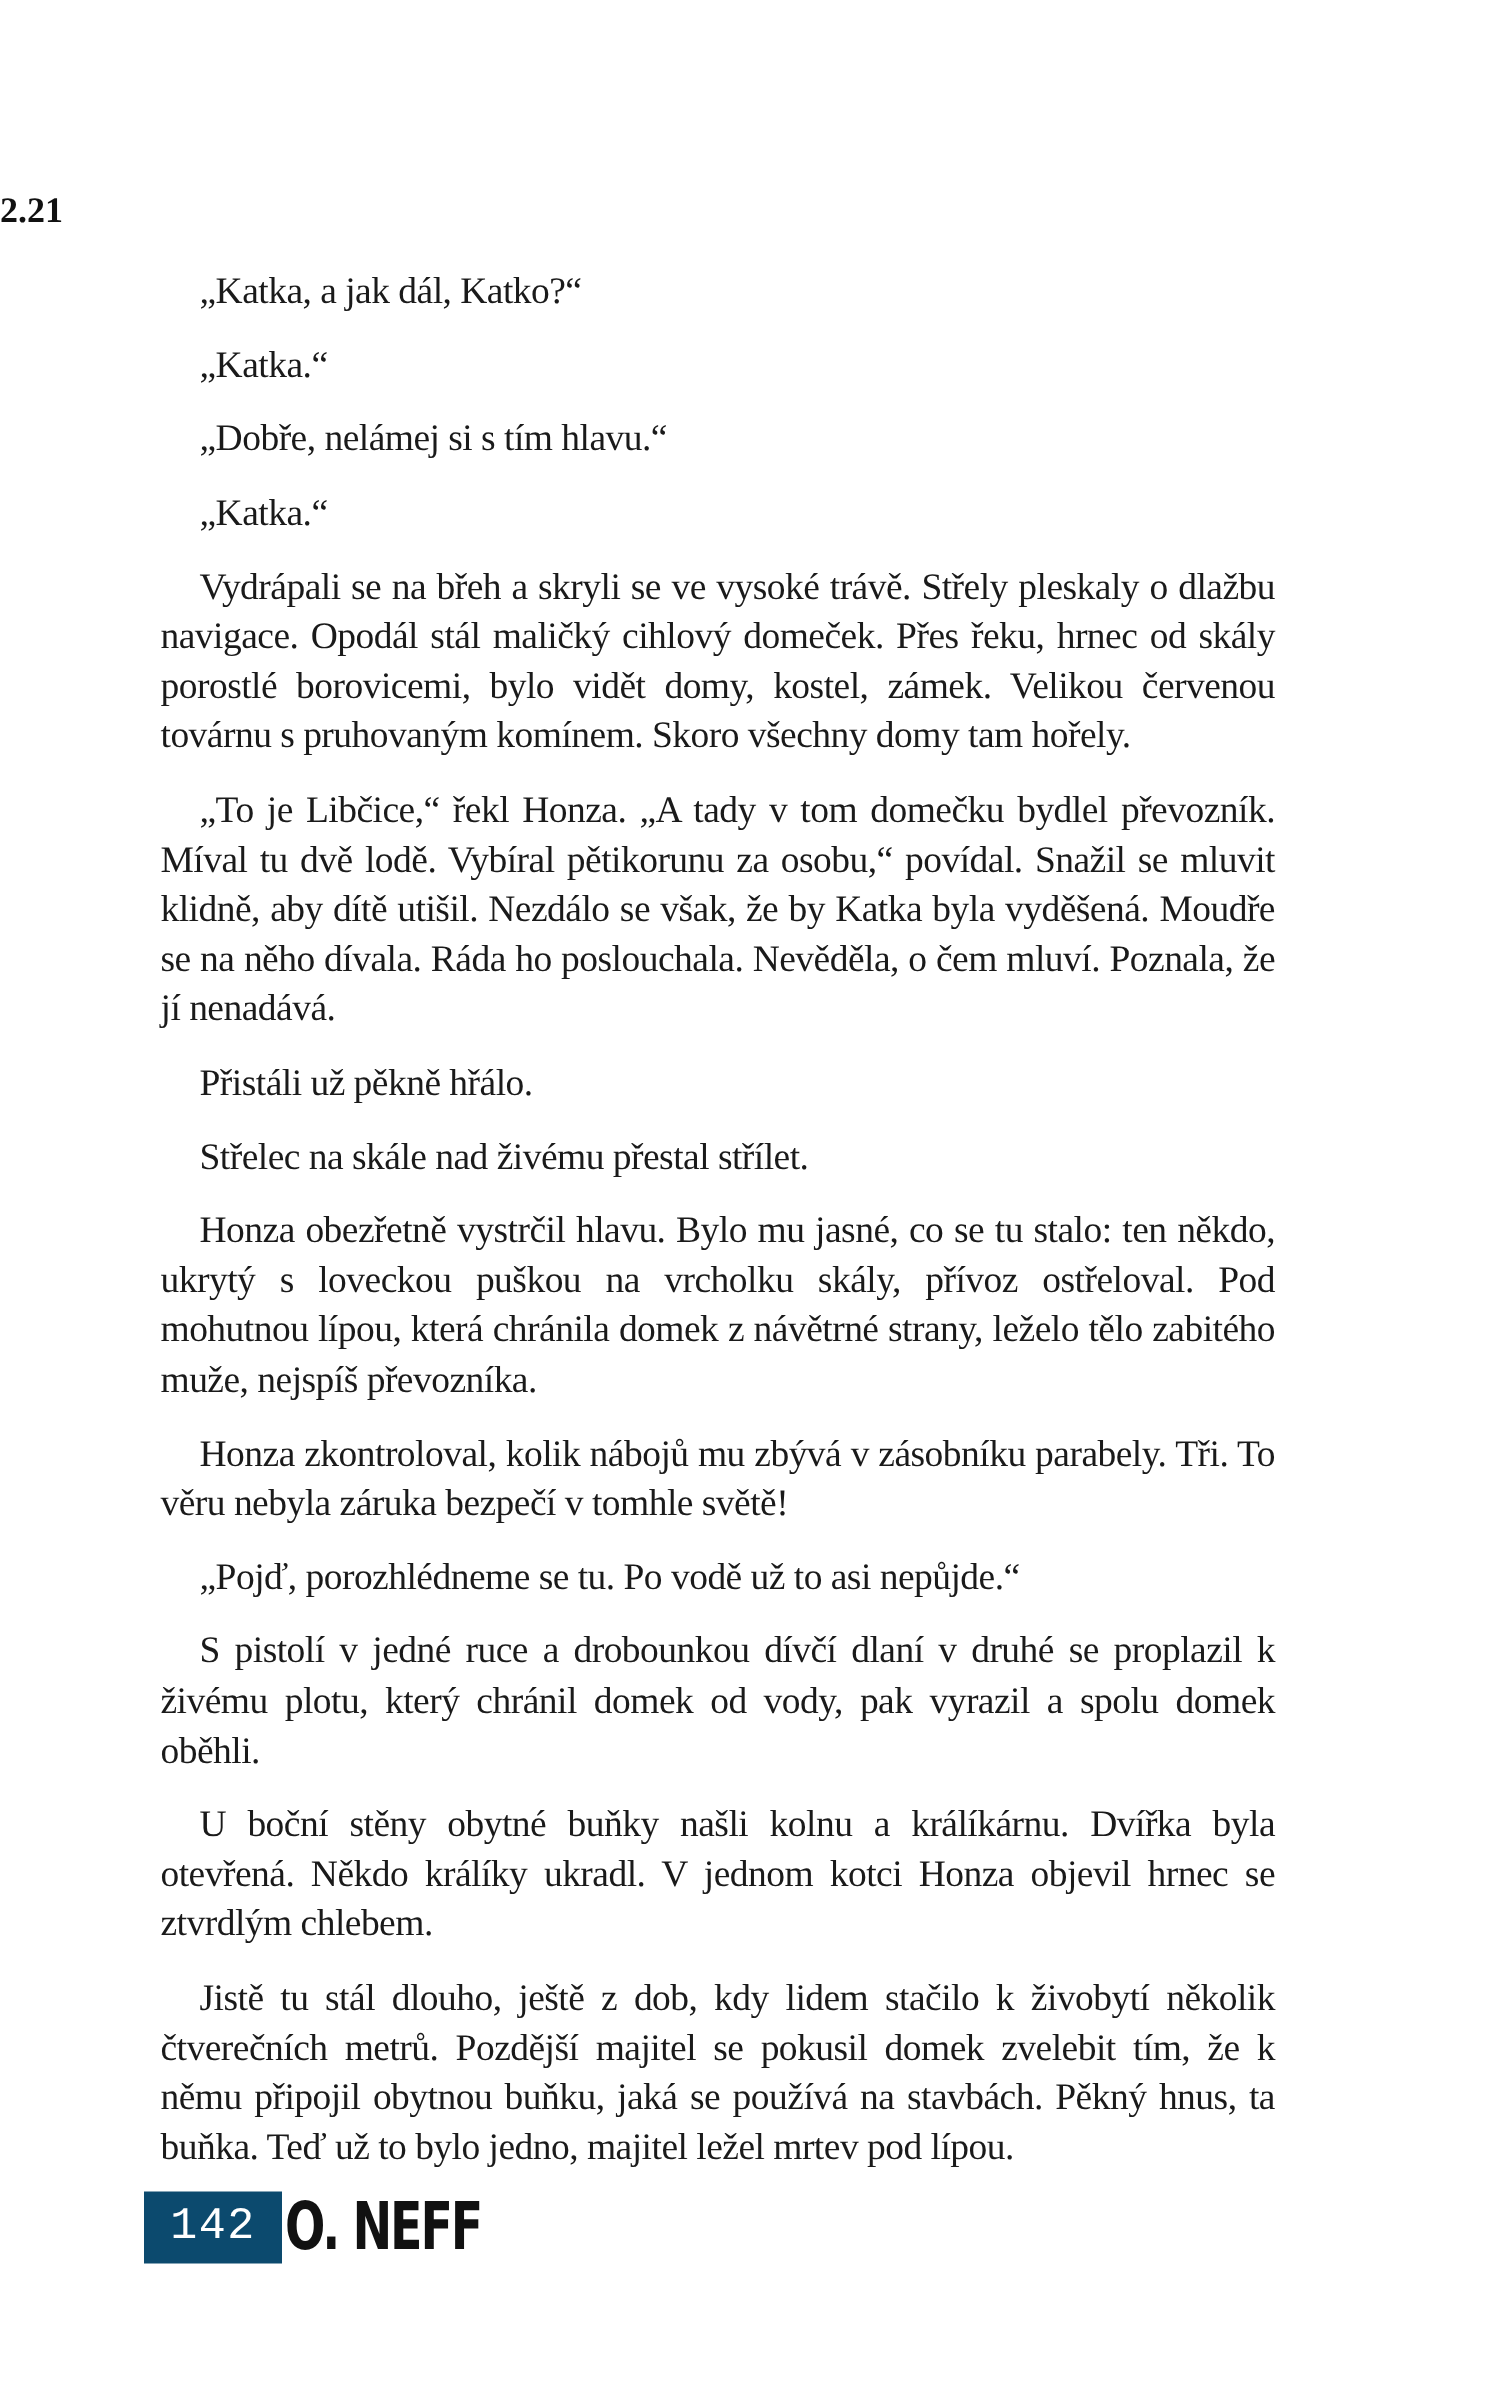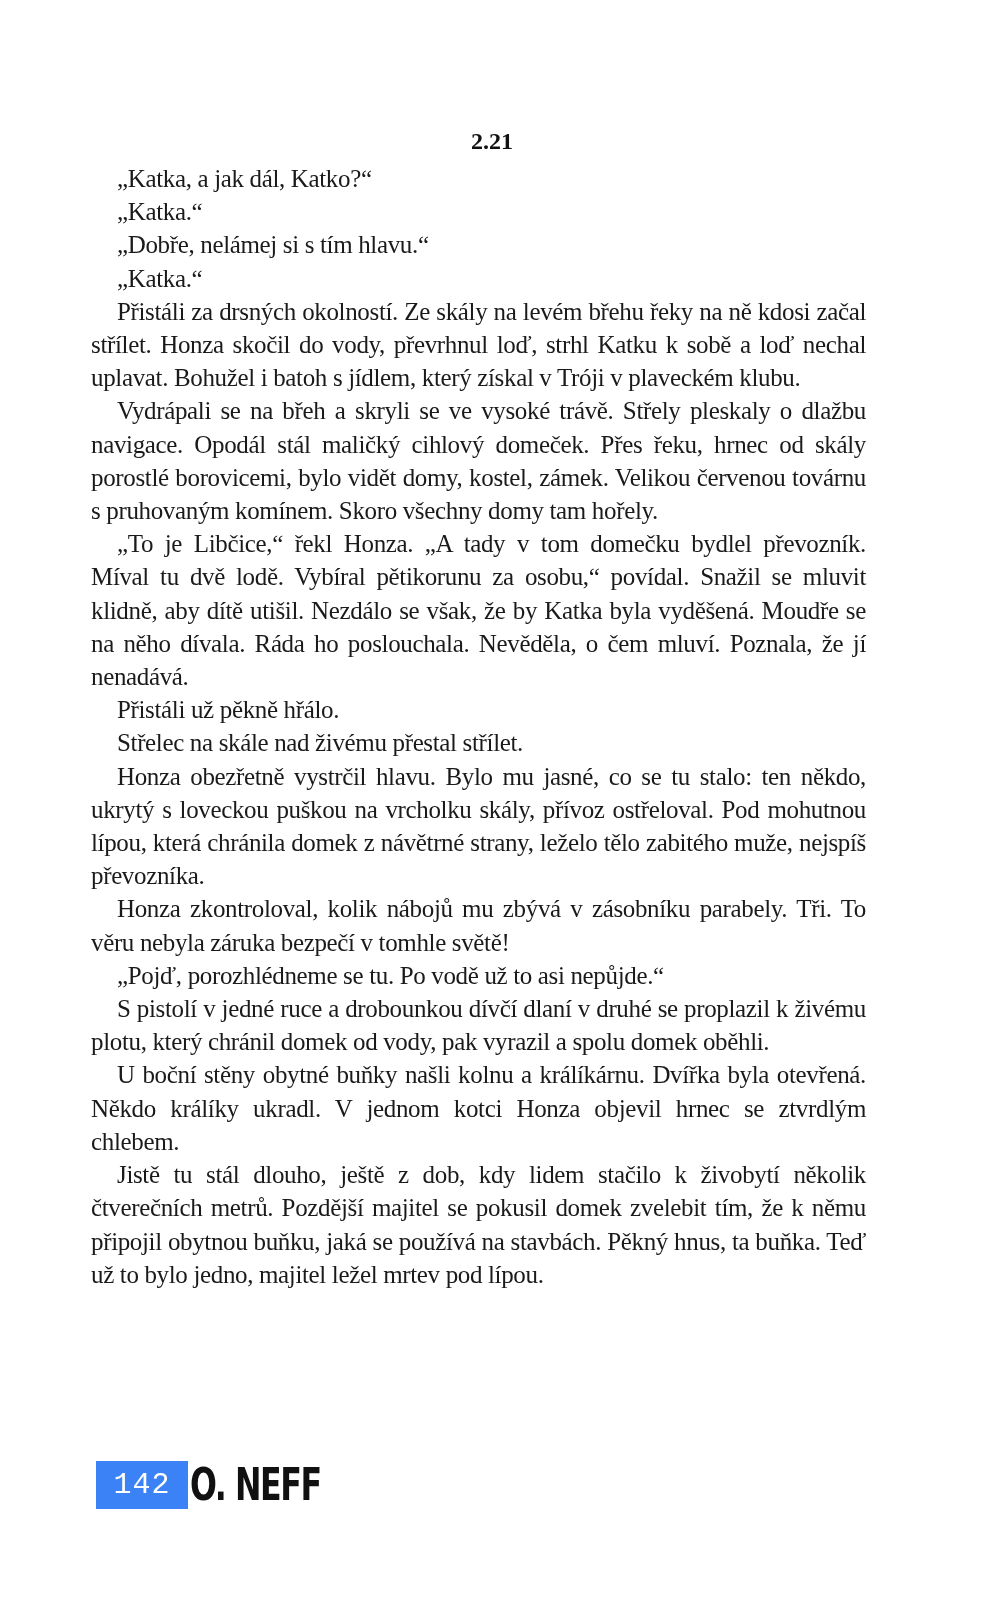--- a/index.html
+++ b/index.html
@@ -2,38 +2,37 @@
 <html><head>
 <meta charset="utf-8">
 <style>
   html, body { margin: 0; padding: 0; background: #ffffff; }
   body { width: 1000px; height: 1599px; position: relative; overflow: hidden; }
   .page {
     position: absolute; left: 0; top: 0; width: 1000px; height: 1599px;
   }
   .chapter {
     position: absolute; top: 128px; left: 0; width: 984px;
-    text-align: center;
     font-family: "Liberation Serif", "DejaVu Serif", serif;
     font-weight: bold; font-size: 24px; color: #111;
   }
   .body-text {
     position: absolute; top: 162px; left: 91px; width: 775px;
     font-family: "Liberation Serif", "DejaVu Serif", serif;
     font-size: 25px; line-height: 33.2px; color: #1a1a1a;
     text-align: justify;
     letter-spacing: -0.35px;
   }
-  .body-text p { margin: 0; text-indent: 26px; }
+  .body-text p { margin: 16px; text-indent: 26px; }
   .footer {
     position: absolute; top: 1461px; left: 96px; height: 48px;
     display: flex; align-items: center;
   }
   .page-num {
-    background: #3b82f6; color: #fff; height: 48px; width: 92px;
+    background: #0c4a6e; color: #fff; height: 48px; width: 92px;
     display: flex; align-items: center; justify-content: center;
     font-family: "Liberation Mono", "DejaVu Sans Mono", monospace;
     font-size: 30px; letter-spacing: 1px;
   }
   .author {
     font-family: "DejaVu Sans", sans-serif; font-weight: bold;
     font-size: 44px; color: #111; letter-spacing: -2px;
     transform: scaleX(0.72); transform-origin: left center;
     margin-left: 2px; line-height: 48px;
   }
@@ -42,21 +41,20 @@
 <body>
 
 <div class="page">
   <div class="chapter">2.21</div>
 
   <div class="body-text">
     <p>„Katka, a jak dál, Katko?“</p>
     <p>„Katka.“</p>
     <p>„Dobře, nelámej si s tím hlavu.“</p>
     <p>„Katka.“</p>
-    <p>Přistáli za drsných okolností. Ze skály na levém břehu řeky na ně kdosi začal střílet. Honza skočil do vody, převrhnul loď, strhl Katku k sobě a loď nechal uplavat. Bohužel i batoh s jídlem, který získal v Tróji v plaveckém klubu.</p>
     <p>Vydrápali se na břeh a skryli se ve vysoké trávě. Střely pleskaly o dlažbu navigace. Opodál stál maličký cihlový domeček. Přes řeku, hrnec od skály porostlé borovicemi, bylo vidět domy, kostel, zámek. Velikou červenou továrnu s pruhovaným komínem. Skoro všechny domy tam hořely.</p>
     <p>„To je Libčice,“ řekl Honza. „A tady v tom domečku bydlel převozník. Míval tu dvě lodě. Vybíral pětikorunu za osobu,“ povídal. Snažil se mluvit klidně, aby dítě utišil. Nezdálo se však, že by Katka byla vyděšená. Moudře se na něho dívala. Ráda ho poslouchala. Nevěděla, o čem mluví. Poznala, že jí nenadává.</p>
     <p>Přistáli už pěkně hřálo.</p>
     <p>Střelec na skále nad živému přestal střílet.</p>
     <p>Honza obezřetně vystrčil hlavu. Bylo mu jasné, co se tu stalo: ten někdo, ukrytý s loveckou puškou na vrcholku skály, přívoz ostřeloval. Pod mohutnou lípou, která chránila domek z návětrné strany, leželo tělo zabitého muže, nejspíš převozníka.</p>
     <p>Honza zkontroloval, kolik nábojů mu zbývá v zásobníku parabely. Tři. To věru nebyla záruka bezpečí v tomhle světě!</p>
     <p>„Pojď, porozhlédneme se tu. Po vodě už to asi nepůjde.“</p>
     <p>S pistolí v jedné ruce a drobounkou dívčí dlaní v druhé se proplazil k živému plotu, který chránil domek od vody, pak vyrazil a spolu domek oběhli.</p>
     <p>U boční stěny obytné buňky našli kolnu a králíkárnu. Dvířka byla otevřená. Někdo králíky ukradl. V jednom kotci Honza objevil hrnec se ztvrdlým chlebem.</p>
     <p>Jistě tu stál dlouho, ještě z dob, kdy lidem stačilo k živobytí několik čtverečních metrů. Pozdější majitel se pokusil domek zvelebit tím, že k němu připojil obytnou buňku, jaká se používá na stavbách. Pěkný hnus, ta buňka. Teď už to bylo jedno, majitel ležel mrtev pod lípou.</p>

